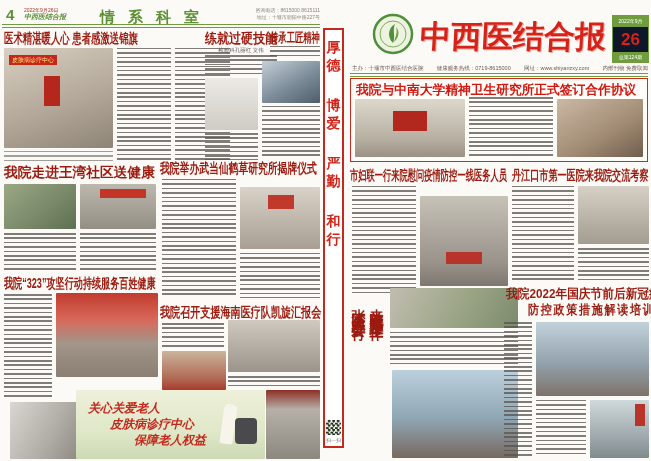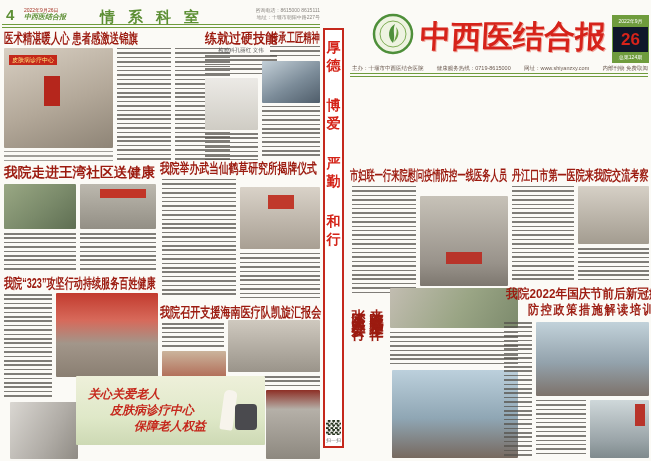--- a/index.html
+++ b/index.html
@@ -72,21 +72,21 @@
   </div>
   <div class="gk" style="left:240px;top:253px;width:80px;height:45px;"></div>
 
   <div class="hl" style="left:160px;top:305px;font-size:14px;transform:scaleX(.72);">我院召开支援海南医疗队凯旋汇报会</div>
   <div class="gk" style="left:162px;top:323px;width:62px;height:25px;"></div>
   <div class="ph" style="left:228px;top:320px;width:92px;height:52px;background:linear-gradient(#cfc9bf,#9a948a);"></div>
   <div class="ph" style="left:162px;top:351px;width:64px;height:39px;background:linear-gradient(#cbb49c,#b06a55 70%,#a93c2c);"></div>
   <div class="gk" style="left:228px;top:376px;width:92px;height:11px;"></div>
   <div class="ph" style="left:266px;top:390px;width:54px;height:69px;background:linear-gradient(#8d2f26,#b5b0a8 28%,#8d887f);"></div>
 
-  <div class="ph" style="left:76px;top:376px;width:189px;height:69px;background:linear-gradient(#eef0da,#dfe8c8 60%,#cdd9b4);">
+  <div class="ph" style="left:76px;top:390px;width:189px;height:69px;background:linear-gradient(#eef0da,#dfe8c8 60%,#cdd9b4);">
     <div class="banner-line" style="position:absolute;left:12px;top:12px;">关心关爱老人</div>
     <div class="banner-line" style="position:absolute;left:34px;top:28px;">皮肤病诊疗中心</div>
     <div class="banner-line" style="position:absolute;left:58px;top:44px;">保障老人权益</div>
     <div style="position:absolute;right:30px;top:14px;width:13px;height:40px;background:#f7f4ec;border-radius:5px 5px 2px 2px;transform:rotate(8deg);"></div>
     <div style="position:absolute;right:8px;top:28px;width:22px;height:26px;background:#4a4a4e;border-radius:4px;"></div>
   </div>
 
   <div style="position:absolute;left:323px;top:28px;width:21px;height:420px;border:2px solid #c5281c;background:#fff;
               display:flex;flex-direction:column;align-items:center;padding-top:10px;box-sizing:border-box;">
     <div class="motto-char">厚</div>
@@ -118,20 +118,28 @@
   </div>
   <div style="position:absolute;left:352px;top:65px;width:296px;display:flex;justify-content:space-between;
               font-size:5.5px;color:#6b5a50;white-space:nowrap;">
     <span>主办：十堰市中西医结合医院</span>
     <span>健康服务热线：0719-8615000</span>
     <span>网址：www.shiyanzxy.com</span>
     <span>内部刊物 免费取阅</span>
   </div>
   <div class="grule" style="left:350px;top:73px;width:298px;"></div>
 
+  <div style="position:absolute;left:350px;top:78px;width:298px;height:84px;border:1.5px solid #cc2a1e;box-sizing:border-box;background:#fdfcf9;">
+    <div class="hl" style="left:5px;top:4px;font-size:13px;color:#d01910;transform:scaleX(.98);">我院与中南大学精神卫生研究所正式签订合作协议</div>
+    <div class="ph" style="left:4px;top:20px;width:110px;height:58px;background:linear-gradient(#ded8cc,#b5aea1 70%,#9a9184);">
+      <div style="position:absolute;left:38px;top:12px;width:34px;height:20px;background:#b3281e;"></div>
+    </div>
+    <div class="gk" style="left:118px;top:18px;width:84px;height:60px;"></div>
+    <div class="ph" style="left:206px;top:20px;width:86px;height:58px;background:linear-gradient(150deg,#cbb9a4,#a08a73 60%,#6f5d4c);"></div>
+  </div>
 
   <div class="hl" style="left:350px;top:168px;font-size:14px;transform:scaleX(.59);">市妇联一行来院慰问疫情防控一线医务人员</div>
   <div class="gk" style="left:352px;top:186px;width:64px;height:110px;"></div>
   <div class="ph" style="left:420px;top:196px;width:88px;height:90px;background:linear-gradient(#c7c2b8,#98928a 75%,#7d776f);">
     <div style="position:absolute;left:26px;top:56px;width:36px;height:12px;background:#b8342a;"></div>
   </div>
 
   <div class="hl" style="left:512px;top:168px;font-size:14px;transform:scaleX(.65);">丹江口市第一医院来我院交流考察</div>
   <div class="gk" style="left:512px;top:186px;width:62px;height:96px;"></div>
   <div class="ph" style="left:578px;top:186px;width:71px;height:58px;background:linear-gradient(#d6d0c6,#a39c90);"></div>

